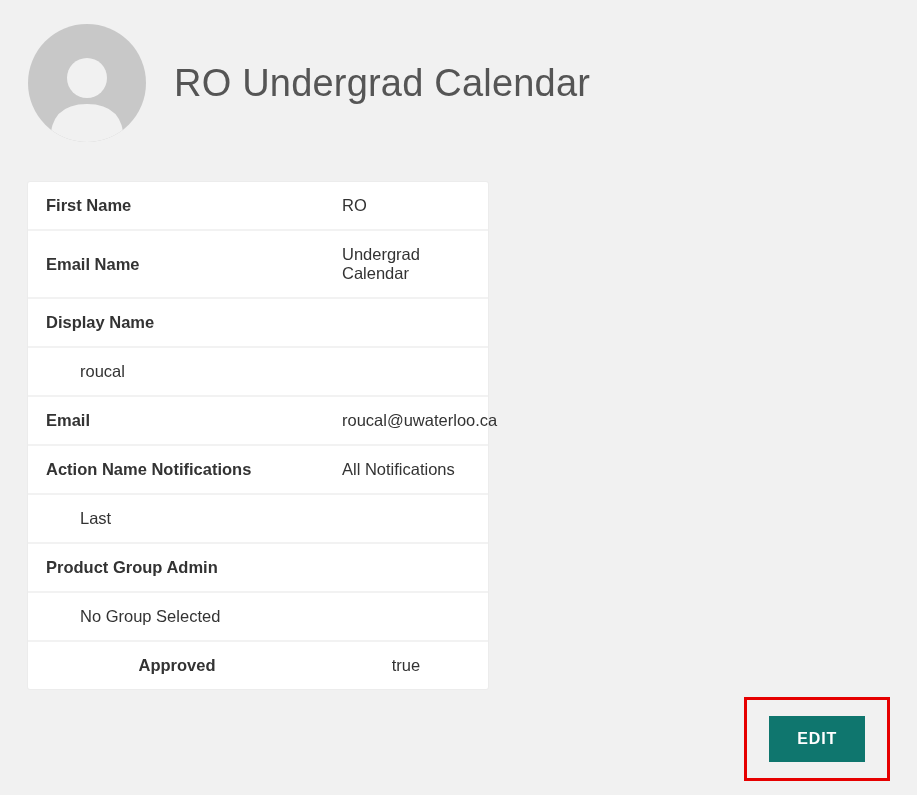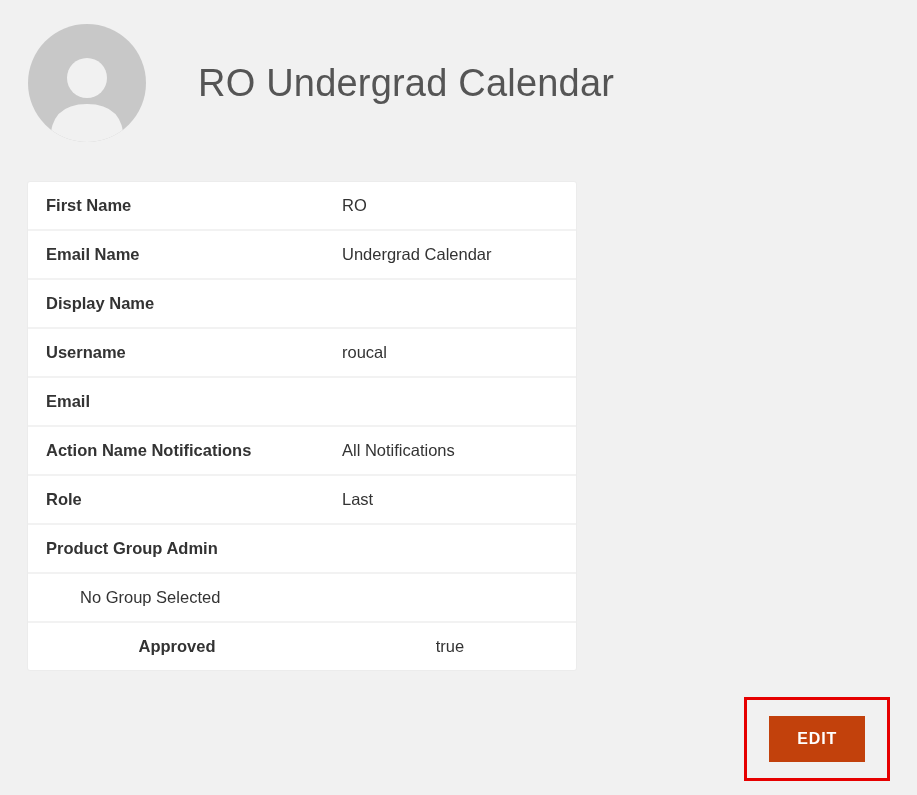--- a/index.html
+++ b/index.html
@@ -13,21 +13,21 @@
   }
   .page {
     position: relative;
     width: 917px;
     height: 795px;
     padding: 24px 24px 0 24px;
   }
   .header {
     display: flex;
     align-items: center;
-    gap: 52px;
+    gap: 28px;
     margin-bottom: 40px;
     padding-left: 4px;
   }
   .avatar {
     width: 118px;
     height: 118px;
     border-radius: 50%;
     background: #c8c8c8;
     display: flex;
     align-items: flex-end;
@@ -40,21 +40,21 @@
     height: 94px;
     display: block;
   }
   .page-title {
     font-size: 38px;
     font-weight: 400;
     color: #555;
     letter-spacing: 0.2px;
   }
   .details-table {
-    width: 548px;
+    width: 460px;
     margin-left: 4px;
     background: #fff;
     border-radius: 2px;
     box-shadow: 0 0 0 1px rgba(0,0,0,0.02);
   }
   .row {
     display: flex;
     align-items: center;
     padding: 14px 18px;
     border-bottom: 2px solid #f2f2f2;
@@ -74,21 +74,21 @@
     margin-left: 34px;
   }
   .edit-box {
     position: absolute;
     right: 27px;
     bottom: 14px;
     border: 3px solid #e60000;
     padding: 16px 22px;
   }
   .edit-button {
-    background: #c2410c;
+    background: #0f766e;
     color: #fff;
     border: none;
     font-size: 16px;
     font-weight: 600;
     letter-spacing: 0.8px;
     padding: 14px 28px;
     cursor: pointer;
     font-family: inherit;
   }
 </style>
@@ -116,32 +116,31 @@
     </div>
     <div class="row">
       <div class="row-label">Email Name</div>
       <div class="row-value">Undergrad Calendar</div>
     </div>
     <div class="row">
       <div class="row-label">Display Name</div>
       <div class="row-value"></div>
     </div>
     <div class="row">
-      <div class="row-label">Username</div>
       <div class="row-value">roucal</div>
     </div>
     <div class="row">
       <div class="row-label">Email</div>
+      <div class="row-value">roucal@uwaterloo.ca</div>
     </div>
     <div class="row">
       <div class="row-label">Action Name Notifications</div>
       <div class="row-value">All Notifications</div>
     </div>
     <div class="row">
-      <div class="row-label">Role</div>
       <div class="row-value">Last</div>
     </div>
     <div class="row">
       <div class="row-label">Product Group Admin</div>
       <div class="row-value"></div>
     </div>
     <div class="row">
       <div class="row-value">No Group Selected</div>
     </div>
     <div class="row">

